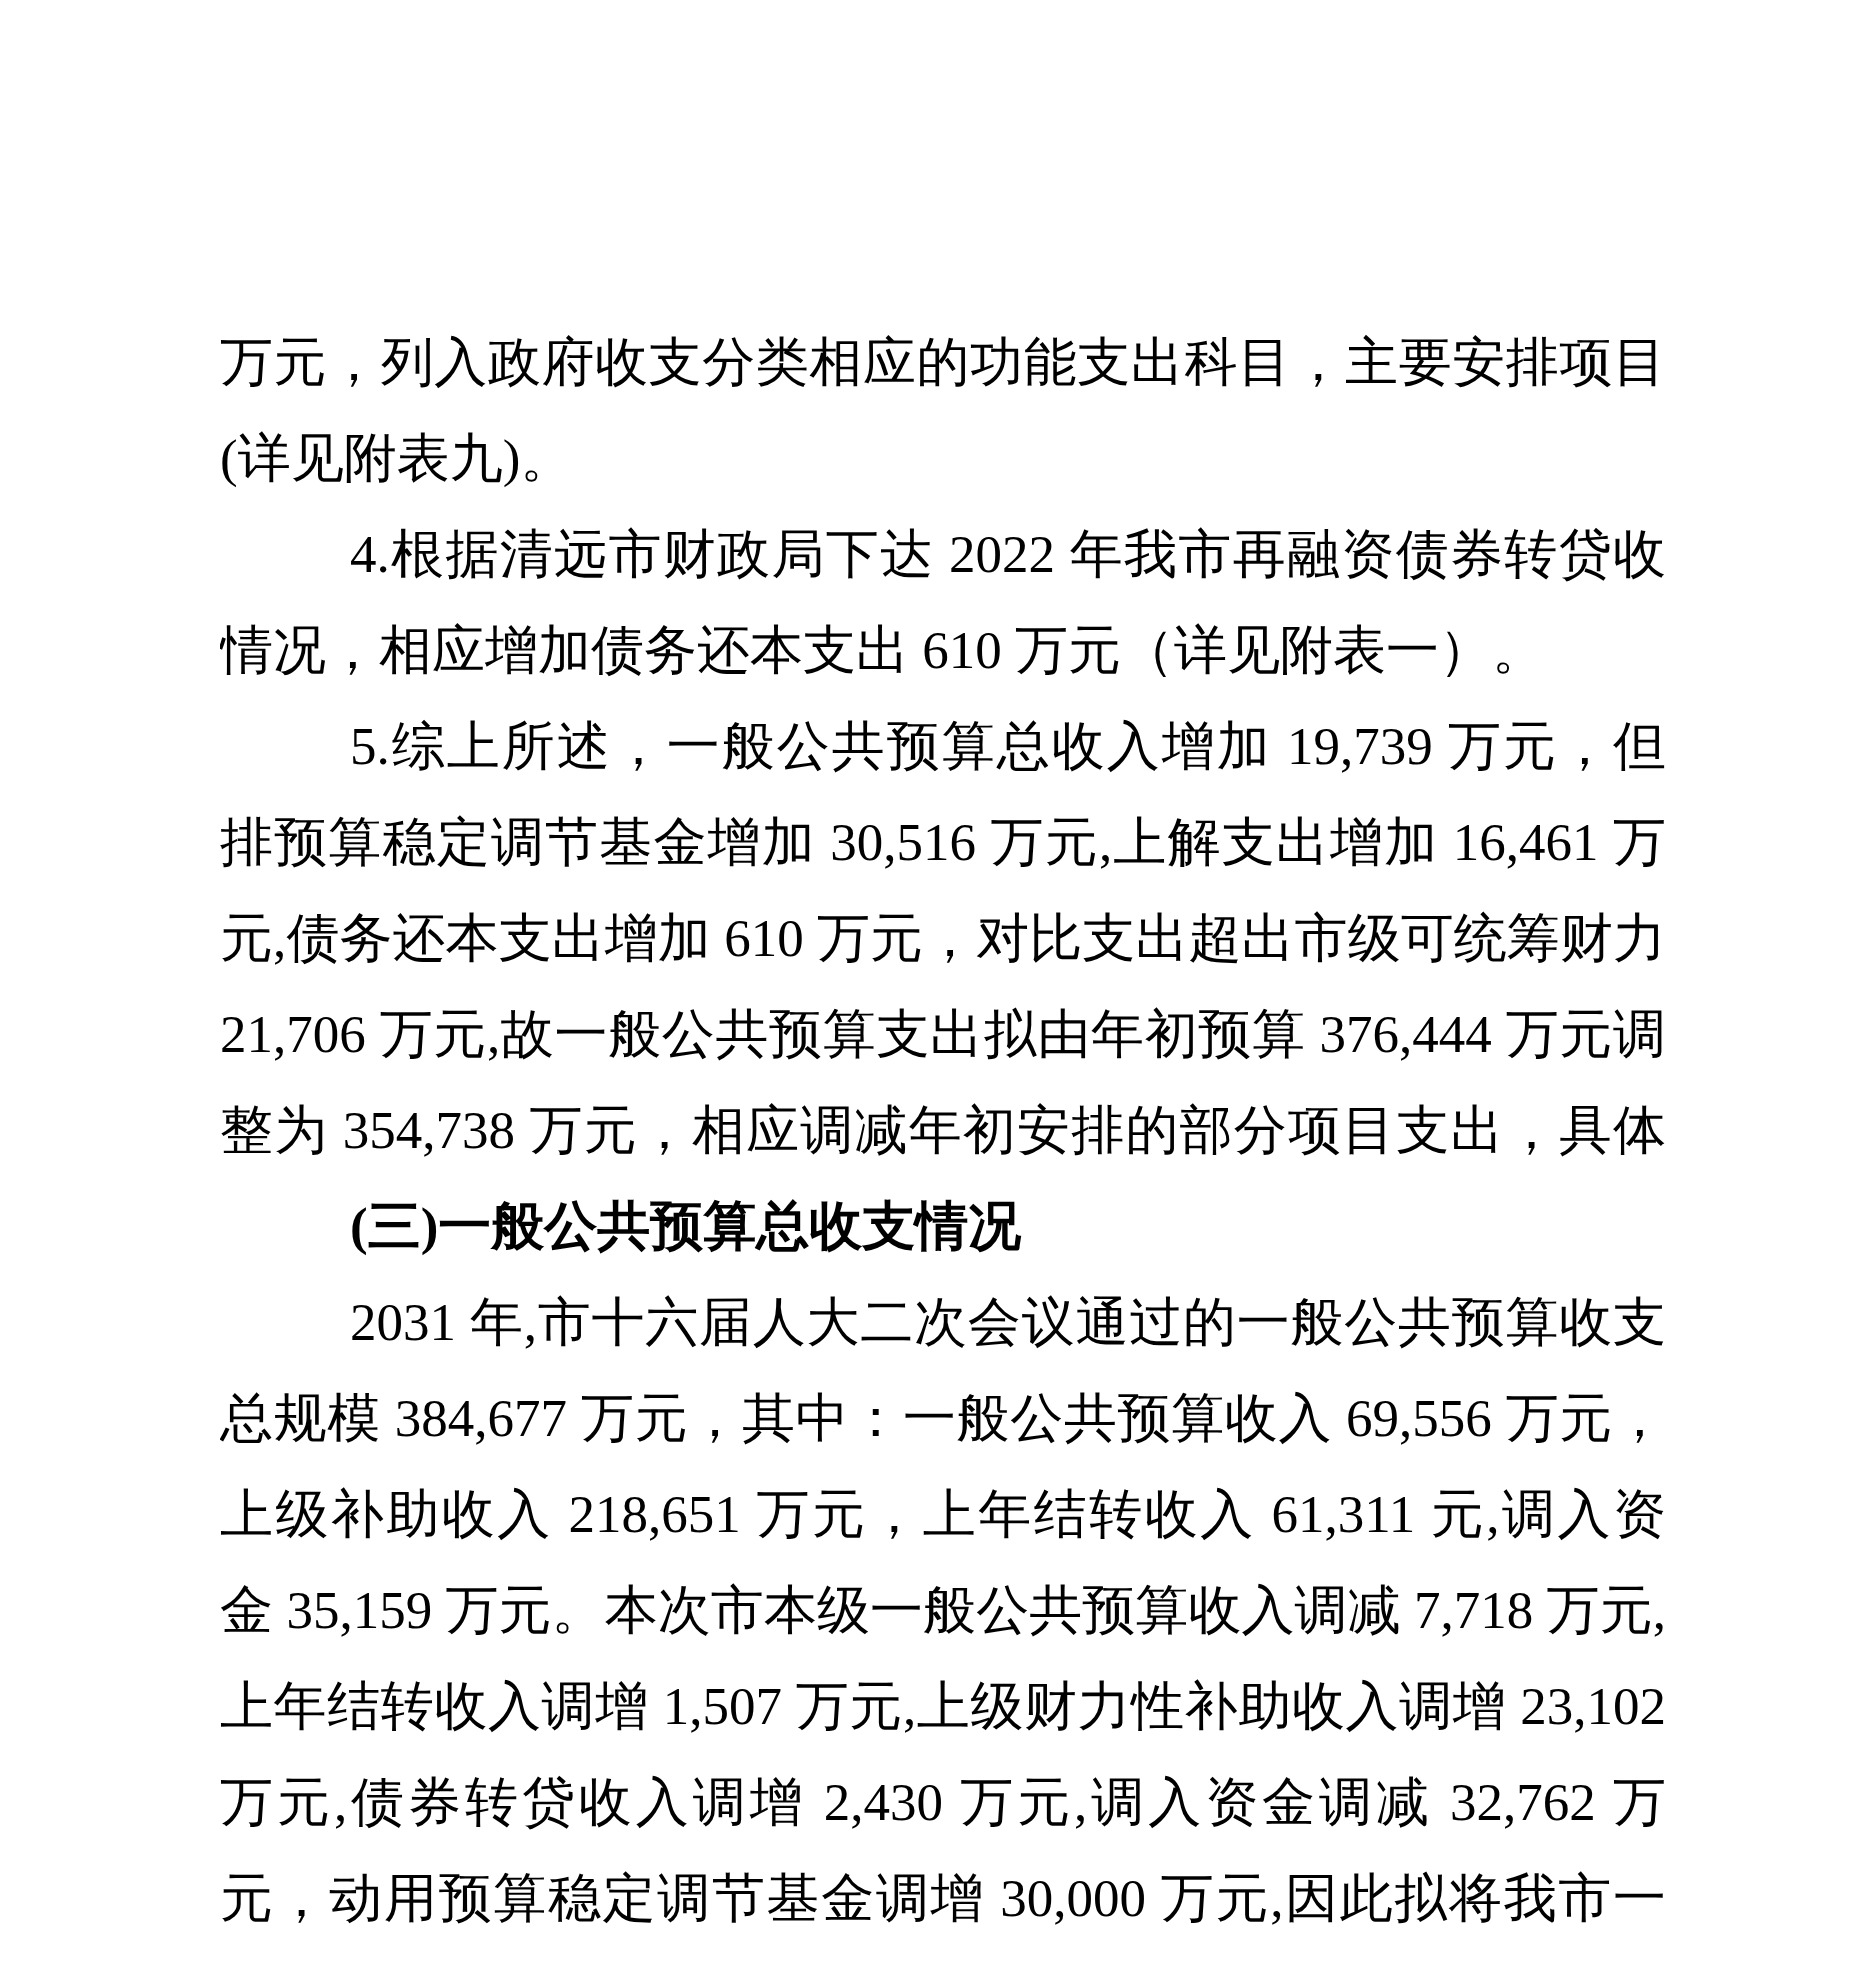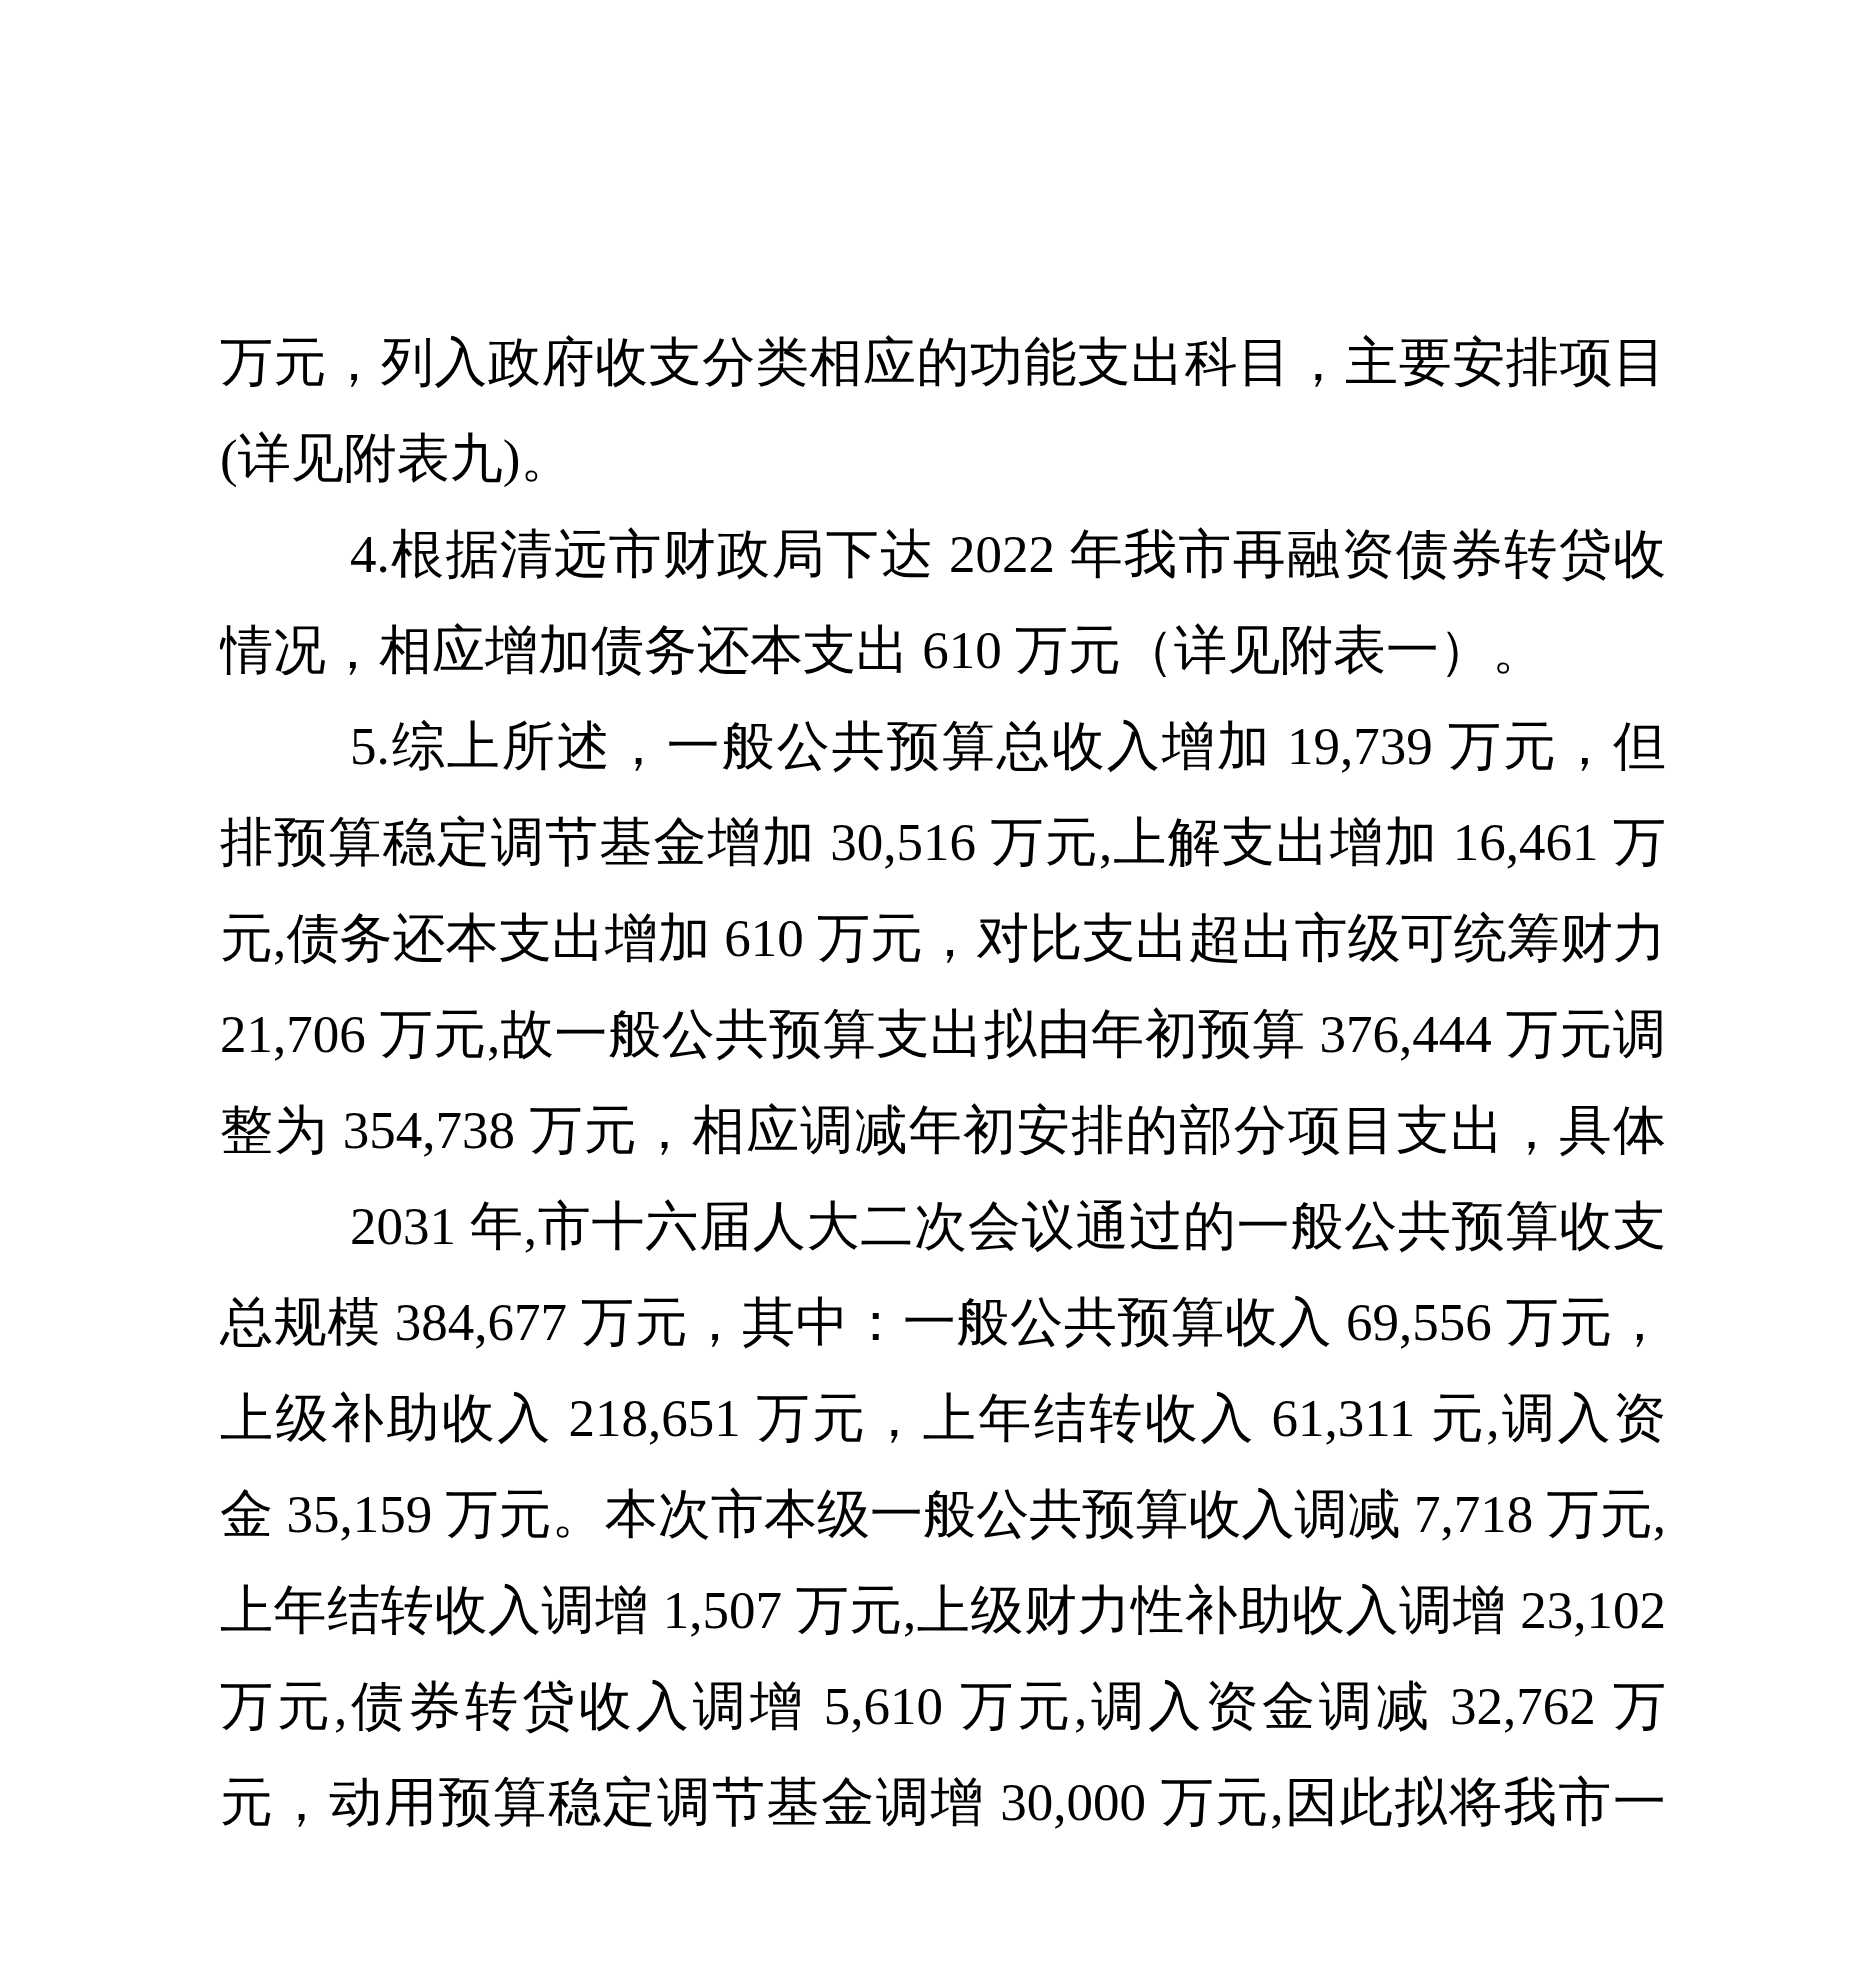--- a/index.html
+++ b/index.html
@@ -58,23 +58,24 @@
   <div class="text-body">
       <div class="line jfull">万元，列入政府收支分类相应的功能支出科目，主要安排项目</div>
       <div class="line short">(详见附表九)。</div>
       <div class="line jfull indent">4.根据清远市财政局下达 2022 年我市再融资债券转贷收入</div>
       <div class="line short">情况，相应增加债务还本支出 610 万元（详见附表一）。</div>
       <div class="line jfull indent">5.综上所述，一般公共预算总收入增加 19,739 万元，但安</div>
       <div class="line jfull">排预算稳定调节基金增加 30,516 万元,上解支出增加 16,461 万</div>
       <div class="line jfull">元,债务还本支出增加 610 万元，对比支出超出市级可统筹财力</div>
       <div class="line jfull">21,706 万元,故一般公共预算支出拟由年初预算 376,444 万元调</div>
       <div class="line jfull">整为 354,738 万元，相应调减年初安排的部分项目支出，具体支</div>
+      <div class="line short indent heading">(三)一般公共预算总收支情况</div>
       <div class="line jfull indent">2031 年,市十六届人大二次会议通过的一般公共预算收支</div>
       <div class="line jfull">总规模 384,677 万元，其中：一般公共预算收入 69,556 万元，</div>
       <div class="line jfull">上级补助收入 218,651 万元，上年结转收入 61,311 元,调入资</div>
       <div class="line jfull">金 35,159 万元。本次市本级一般公共预算收入调减 7,718 万元,</div>
       <div class="line jfull">上年结转收入调增 1,507 万元,上级财力性补助收入调增 23,102</div>
-      <div class="line jfull">万元,债券转贷收入调增 5,610 万元,调入资金调减 32,762 万</div>
+      <div class="line jfull">万元,债券转贷收入调增 2,430 万元,调入资金调减 32,762 万</div>
       <div class="line jfull">元，动用预算稳定调节基金调增 30,000 万元,因此拟将我市一</div>
     </div>
 
 </div>
 
 
 </body></html>

